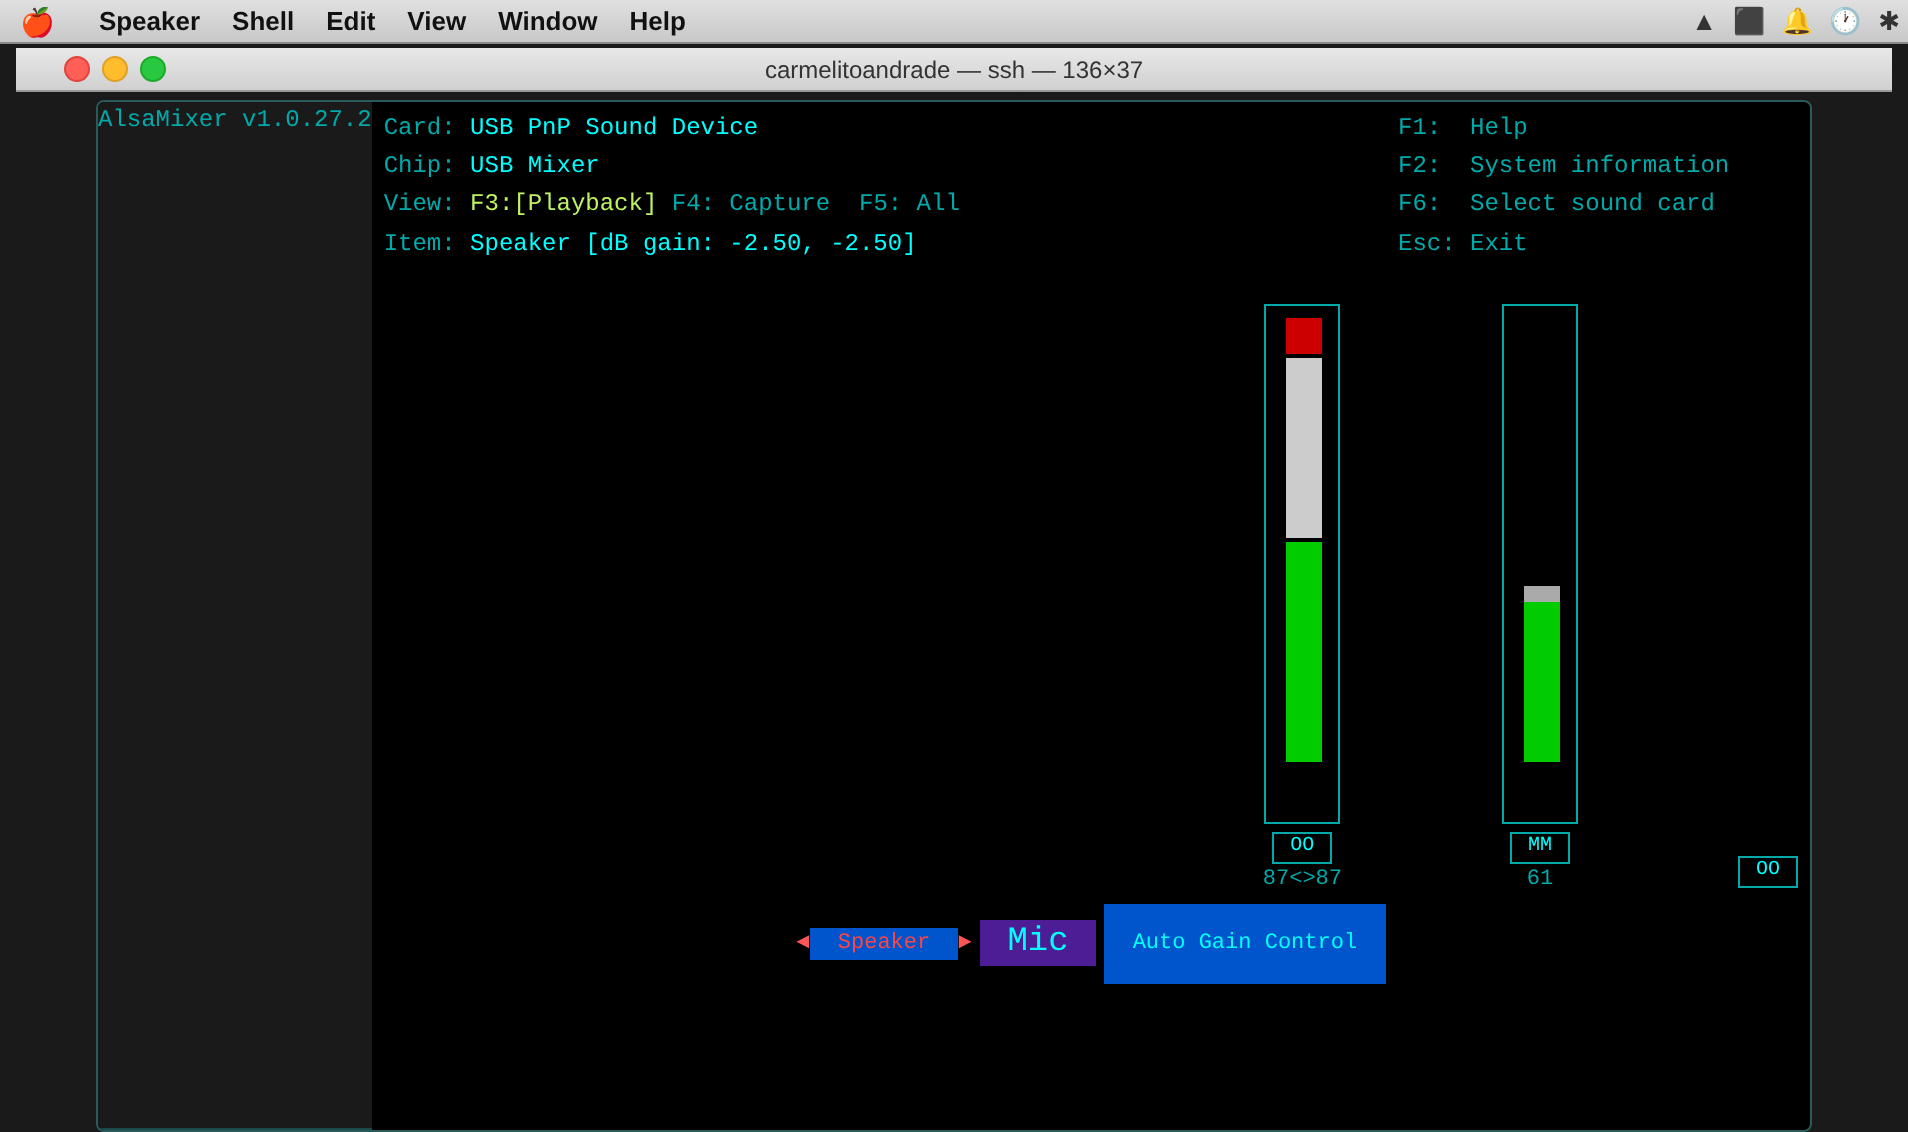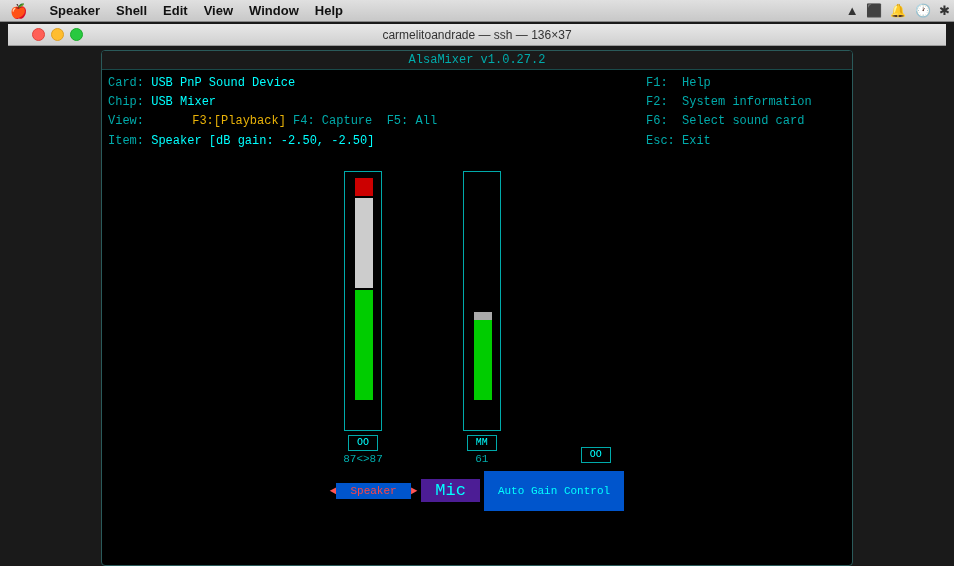--- a/index.html
+++ b/index.html
@@ -73,29 +73,29 @@
       align-items: center;
       gap: 8px;
     }
     .menu-right-icon {
       font-size: 13px;
       color: #333;
     }
 
     
     .terminal-window {
-      width: 752px;
+      width: 858px;
       margin: 4px auto 0;
       height: 516px;
       background: #000;
       border: 1px solid #2a5a5a;
       border-radius: 4px;
       overflow: hidden;
       display: flex;
-      flex-direction: column;
+      flex-direction: row;
     }
 
     
     .terminal-titlebar {
       background: #1a1a1a;
       text-align: center;
       color: #00aaaa;
       font-family: 'Courier New', Courier, monospace;
       font-size: 12px;
       padding: 2px 0;
@@ -122,21 +122,21 @@
       margin-bottom: 2px;
     }
     .info-left {
       color: #00aaaa;
       font-family: 'Courier New', Courier, monospace;
       font-size: 12px;
       line-height: 1.6;
     }
     .info-left .label { color: #00aaaa; }
     .info-left .value-cyan { color: #00ffff; }
-    .info-left .value-green { color: #eab308; margin-left: 41px; }
+    .info-left .value-green { color: #bef264; }
     .info-right {
       color: #00aaaa;
       font-family: 'Courier New', Courier, monospace;
       font-size: 12px;
       line-height: 1.6;
       text-align: left;
       min-width: 200px;
     }
     .info-right .key { color: #00aaaa; }
 
@@ -282,21 +282,21 @@
           <div class="info-line"><span class="label">Item: </span><span class="value-cyan">Speaker [dB gain: -2.50, -2.50]</span></div>
         </div>
         <div class="info-right">
           <div class="info-line"><span class="key">F1:  Help</span></div>
           <div class="info-line"><span class="key">F2:  System information</span></div>
           <div class="info-line"><span class="key">F6:  Select sound card</span></div>
           <div class="info-line"><span class="key">Esc: Exit</span></div>
         </div>
       </div>
 
-      <div style="display:flex; justify-content:center; align-items:flex-end; margin-top:20px; gap:80px;">
+      <div style="display:flex; justify-content:flex-end; align-items:flex-end; margin-top:20px; gap:80px;">
 
         <div class="fader-channel">
 
           <div class="fader-track" style="position:relative; width:38px; height:260px; border:1.5px solid #00aaaa; background:#000;">
 
             <div style="position:absolute; top:6px; left:10px; width:18px; height:18px; background:#cc0000;"></div>
 
             <div style="position:absolute; top:26px; left:10px; width:18px; height:90px; background:#cccccc;"></div>
 
             <div style="position:absolute; bottom:30px; left:10px; width:18px; height:110px; background:#00cc00;"></div>

